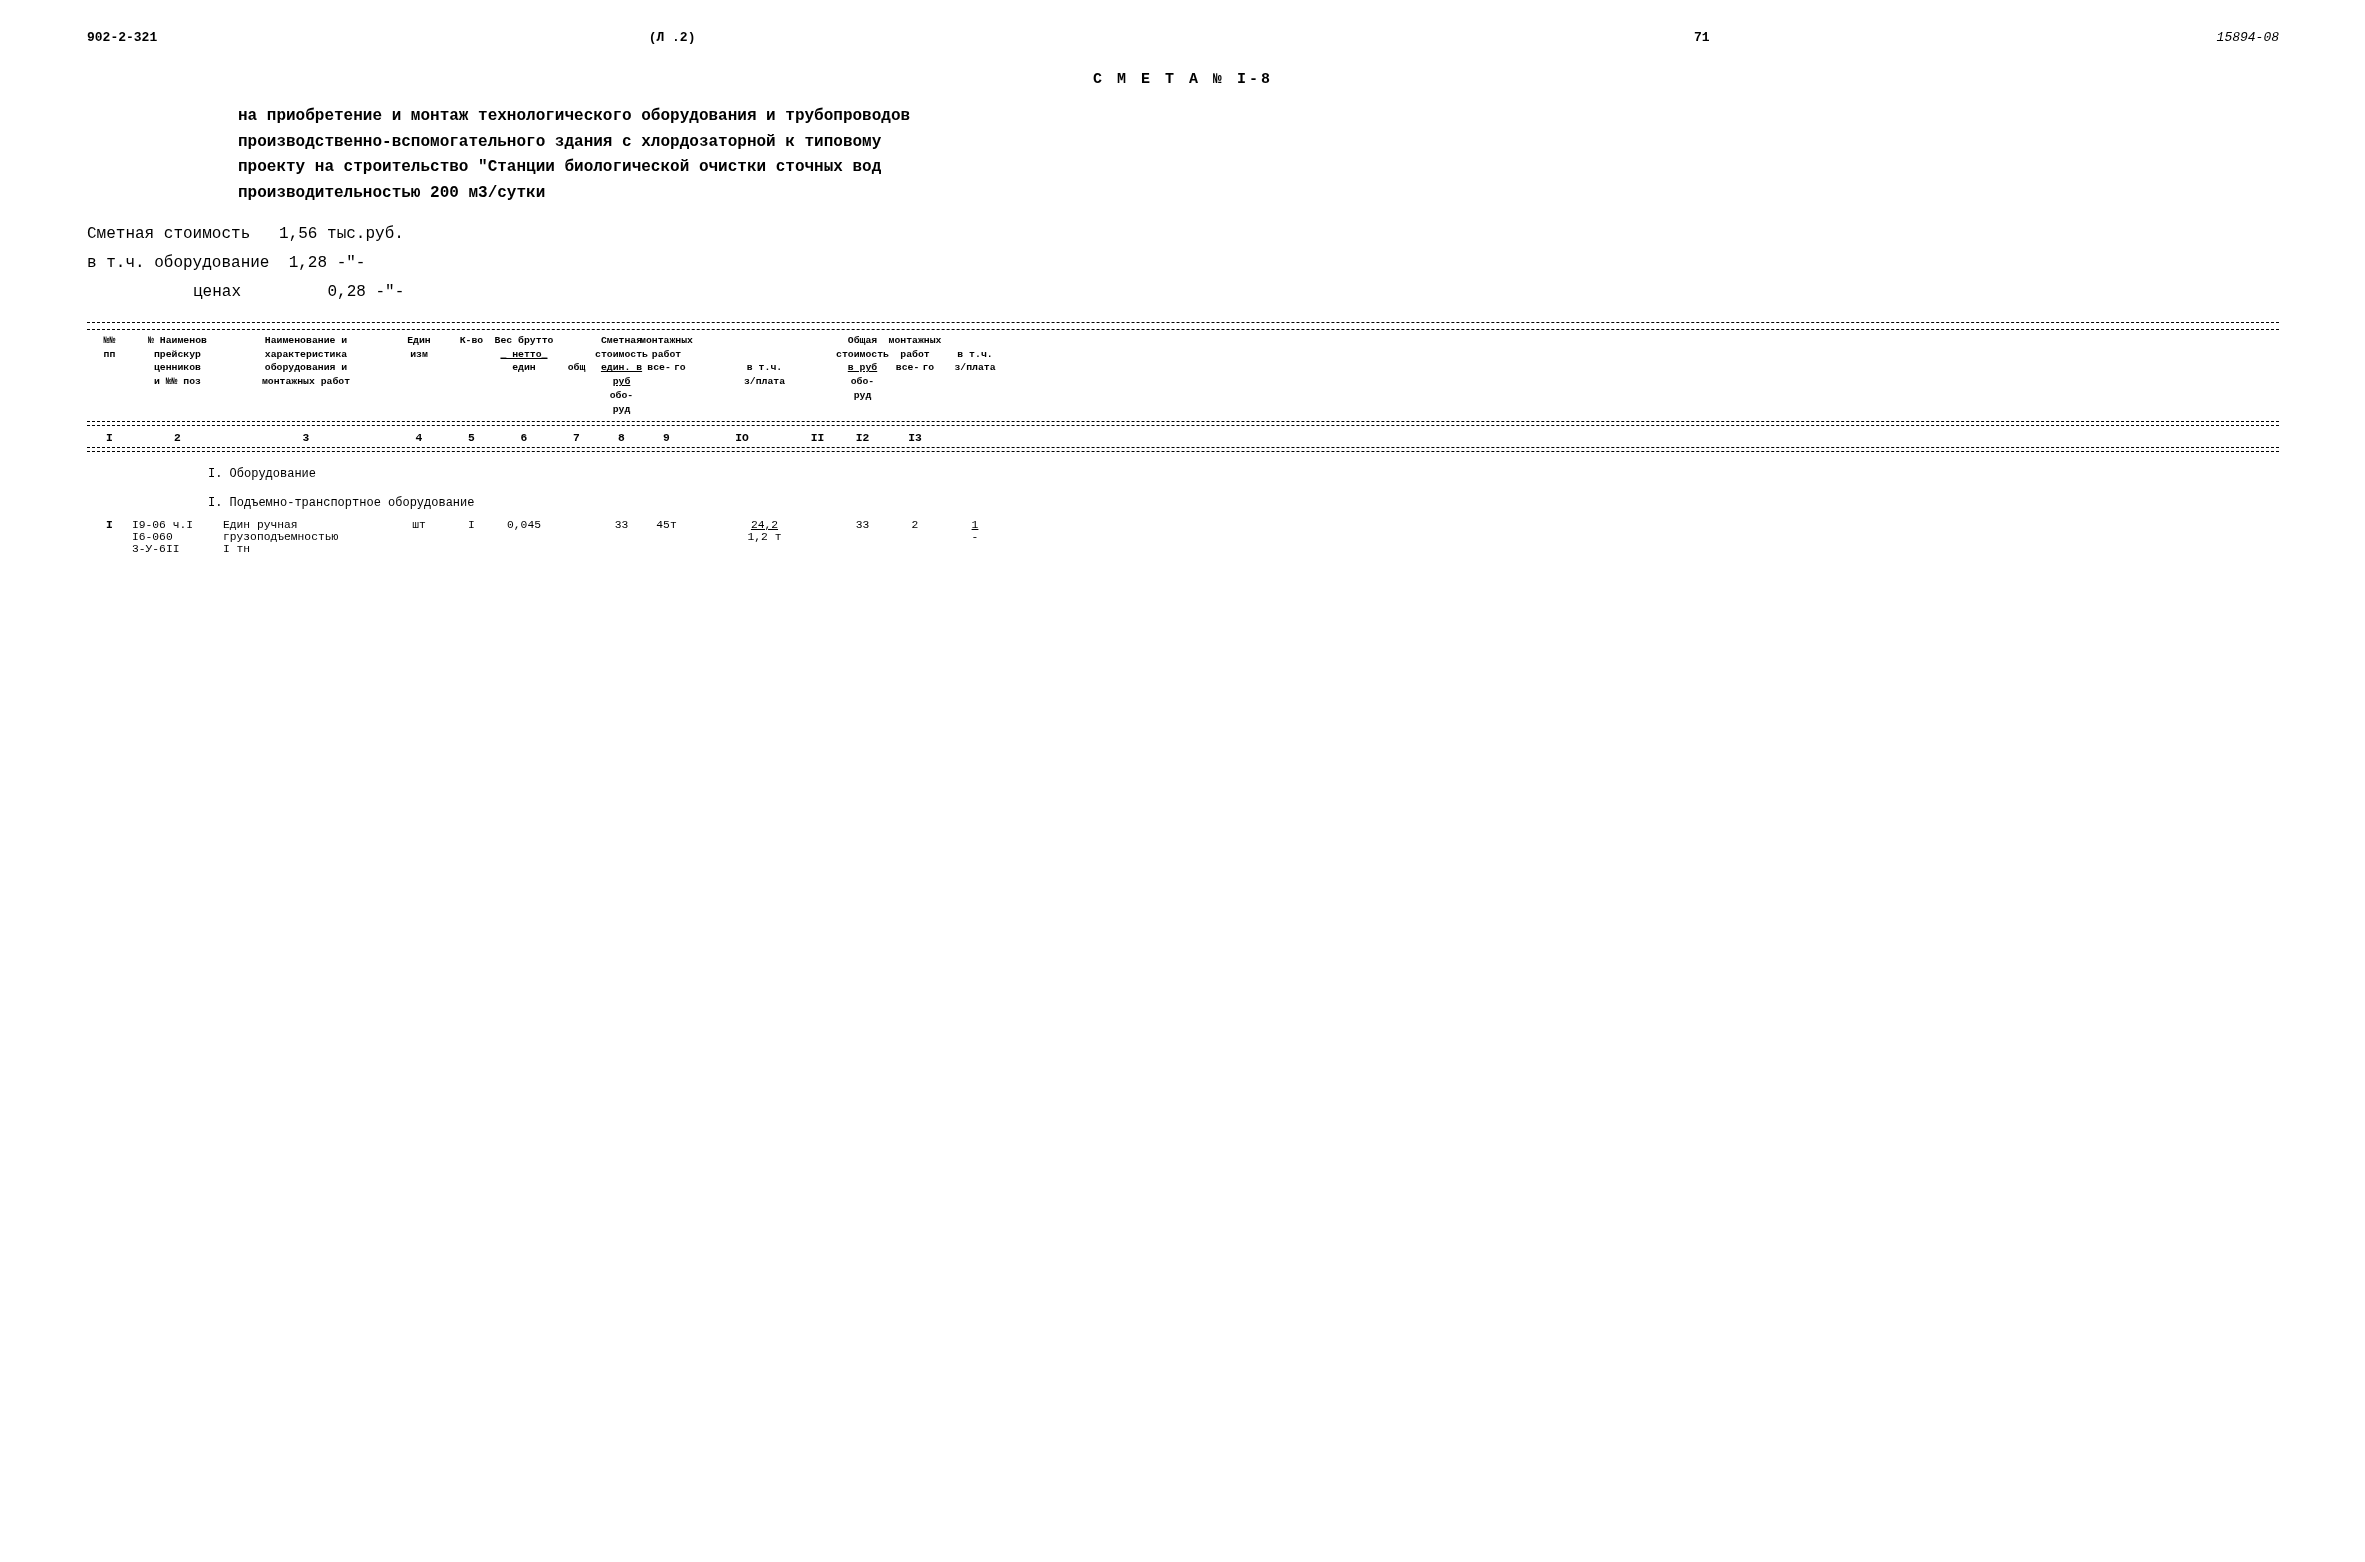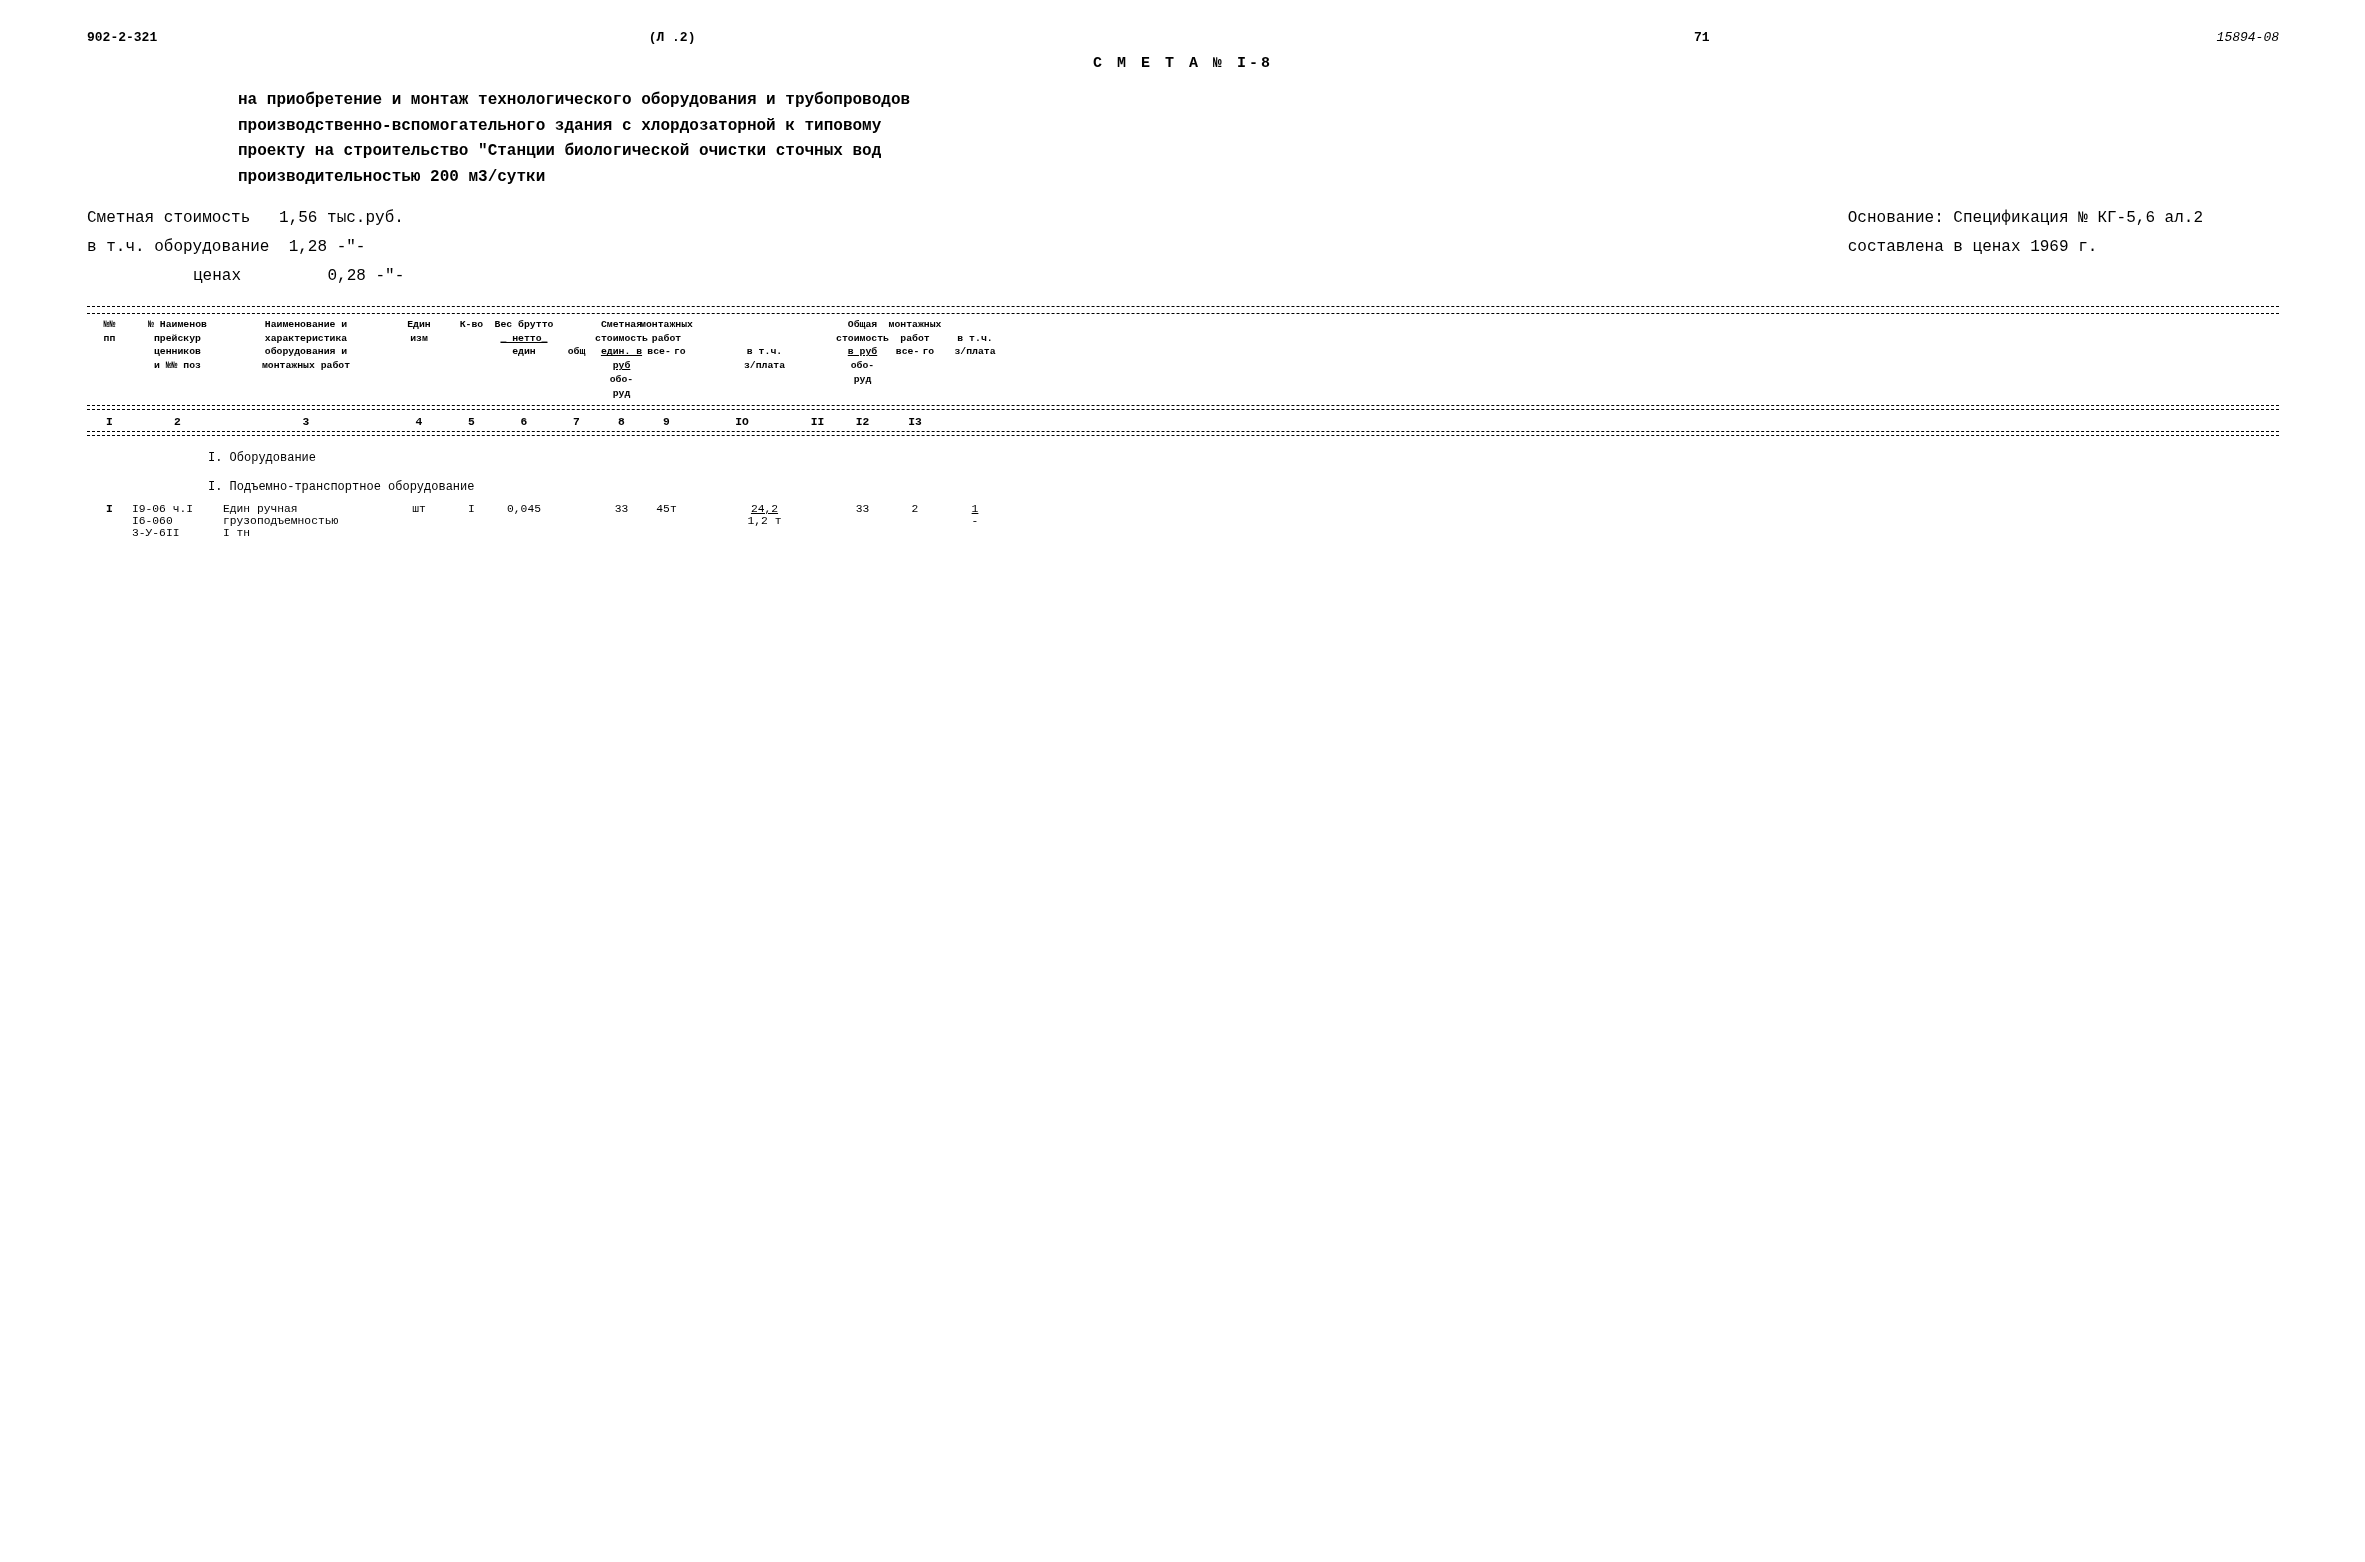--- a/index.html
+++ b/index.html
@@ -14,21 +14,21 @@
     }
     .page {
       width: 100%;
       max-width: 2192px;
       margin: 0 auto;
     }
     .header-row {
       display: flex;
       justify-content: space-between;
       align-items: flex-start;
-      margin-bottom: 2px;
+      margin-bottom: 18px;
     }
     .header-left { font-size: 13px; font-weight: bold; }
     .header-center { font-size: 13px; font-weight: bold; text-align: center; flex: 1; }
     .header-right { font-size: 13px; font-style: italic; }
     .smeta-title {
       text-align: center;
       font-size: 15px;
       font-weight: bold;
       letter-spacing: 3px;
       margin: 7.6px 0 3px 0;
@@ -127,24 +127,20 @@
         <span>1,56 тыс.руб.</span>
       </div>
       <div>
         <span>в т.ч. оборудование</span>&nbsp;
         <span>1,28 -"-</span>
       </div>
       <div style="margin-left: 106px;">
         <span>ценах</span>&nbsp;&nbsp;&nbsp;&nbsp;&nbsp;&nbsp;&nbsp;&nbsp;
         <span>0,28 -"-</span>
       </div>
-    </div>
-    <div class="cost-right">
-      <div>Основание: Спецификация № КГ-5,6 ал.2</div>
-      <div>составлена в ценах 1969 г.</div>
     </div>
   </div>
 
   <div class="dashed-line"></div>
 
   <div style="margin-top: 6px;">
     <div class="table-header">
 
       <div class="col-header">
         <span>№№</span>

